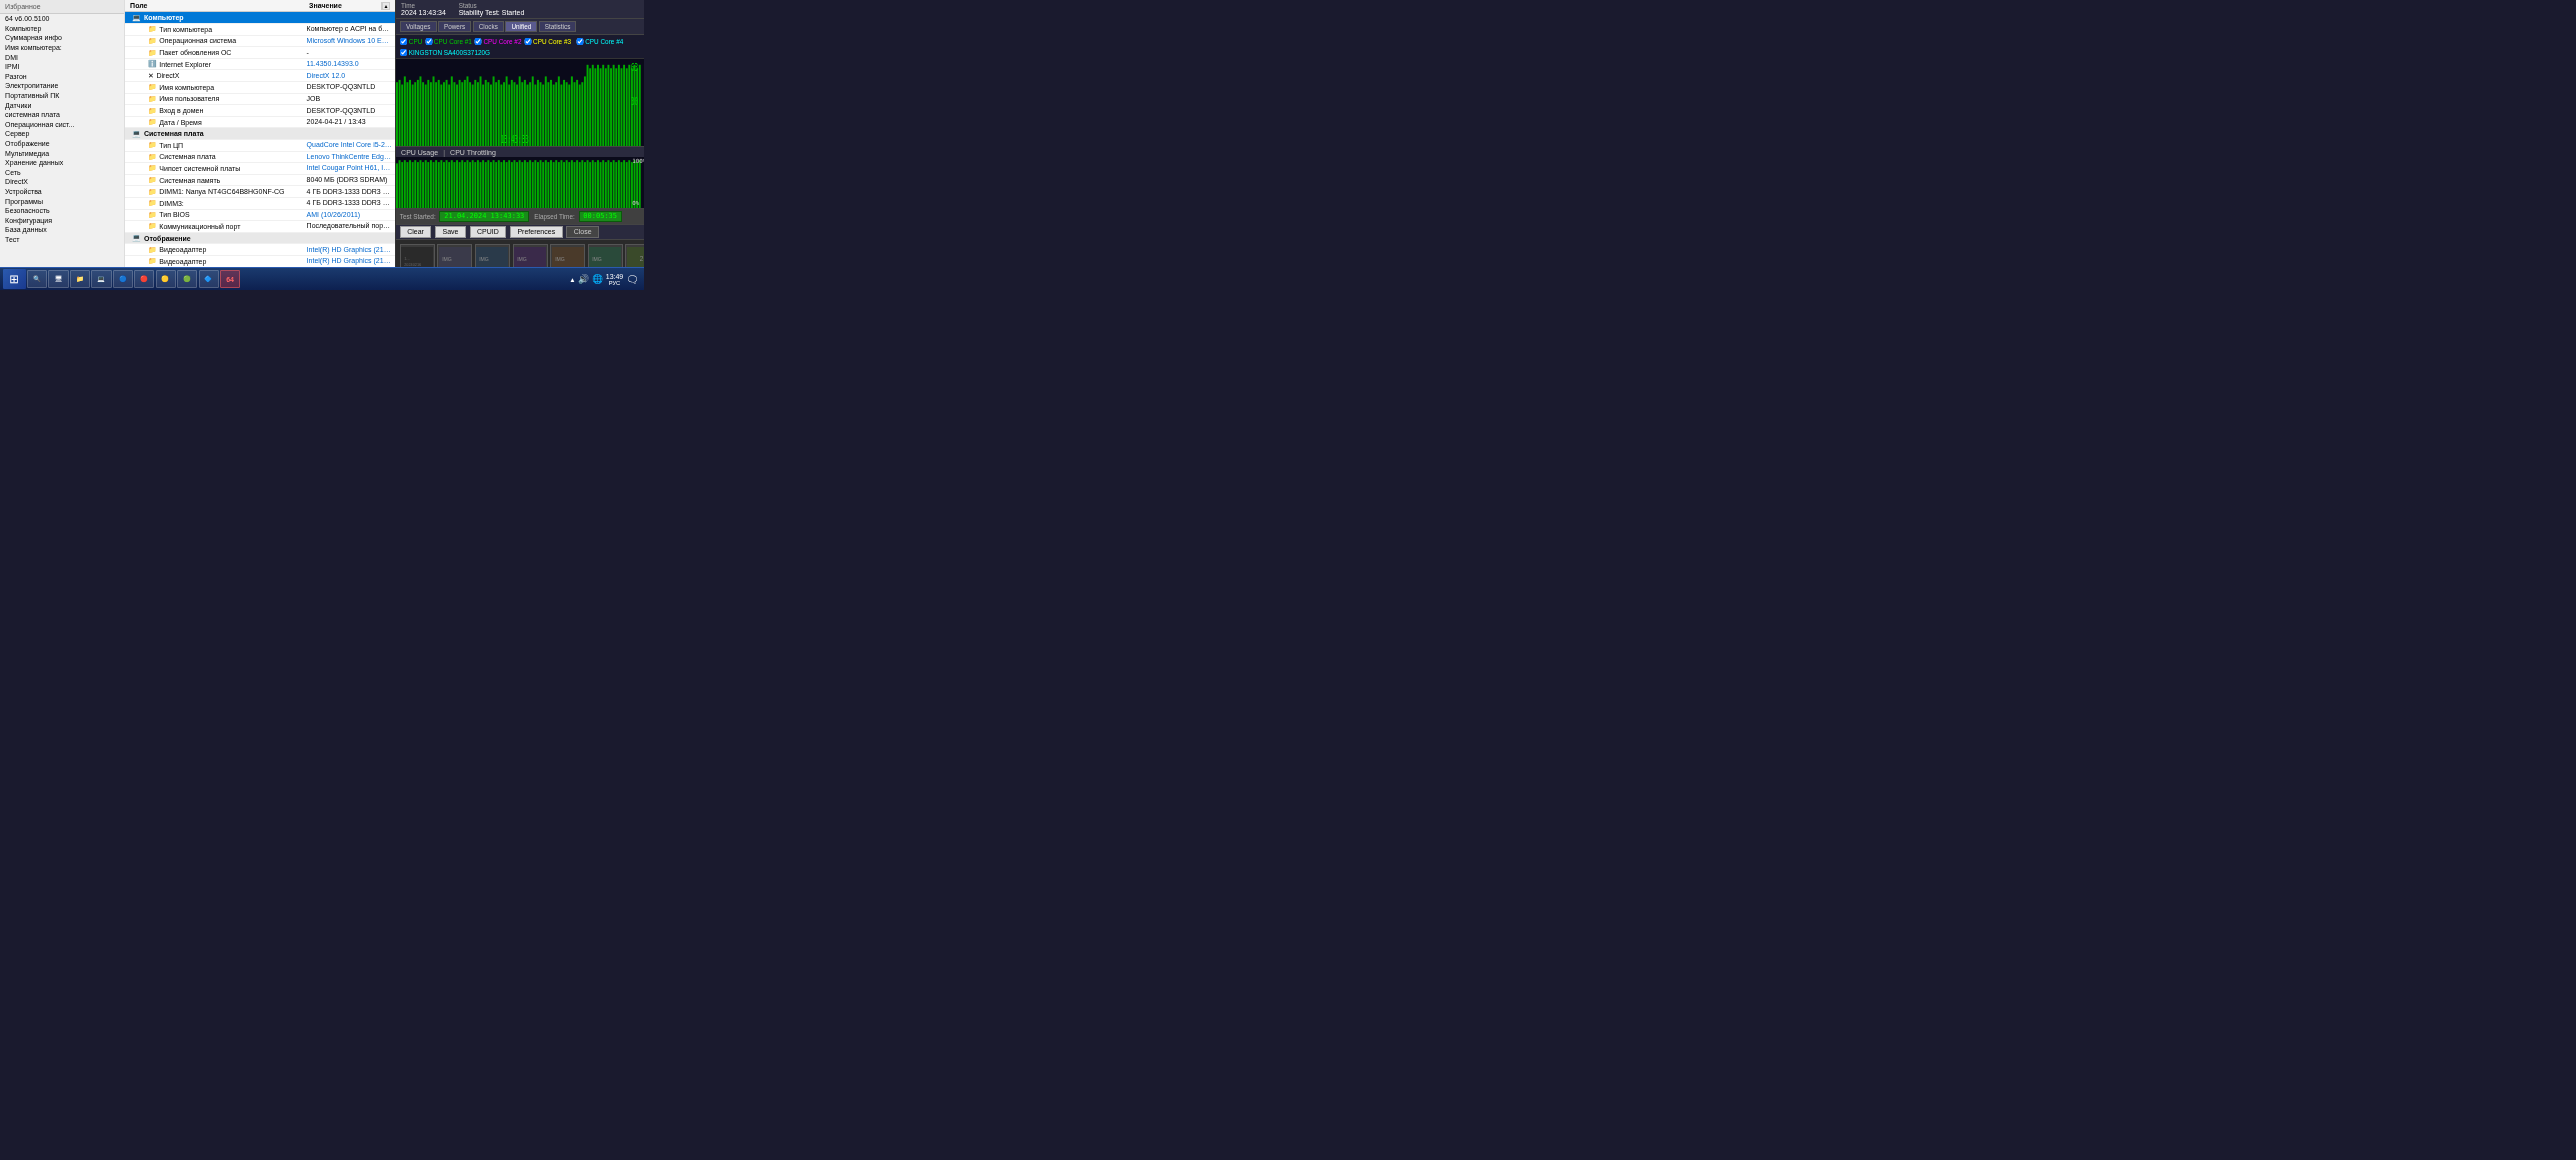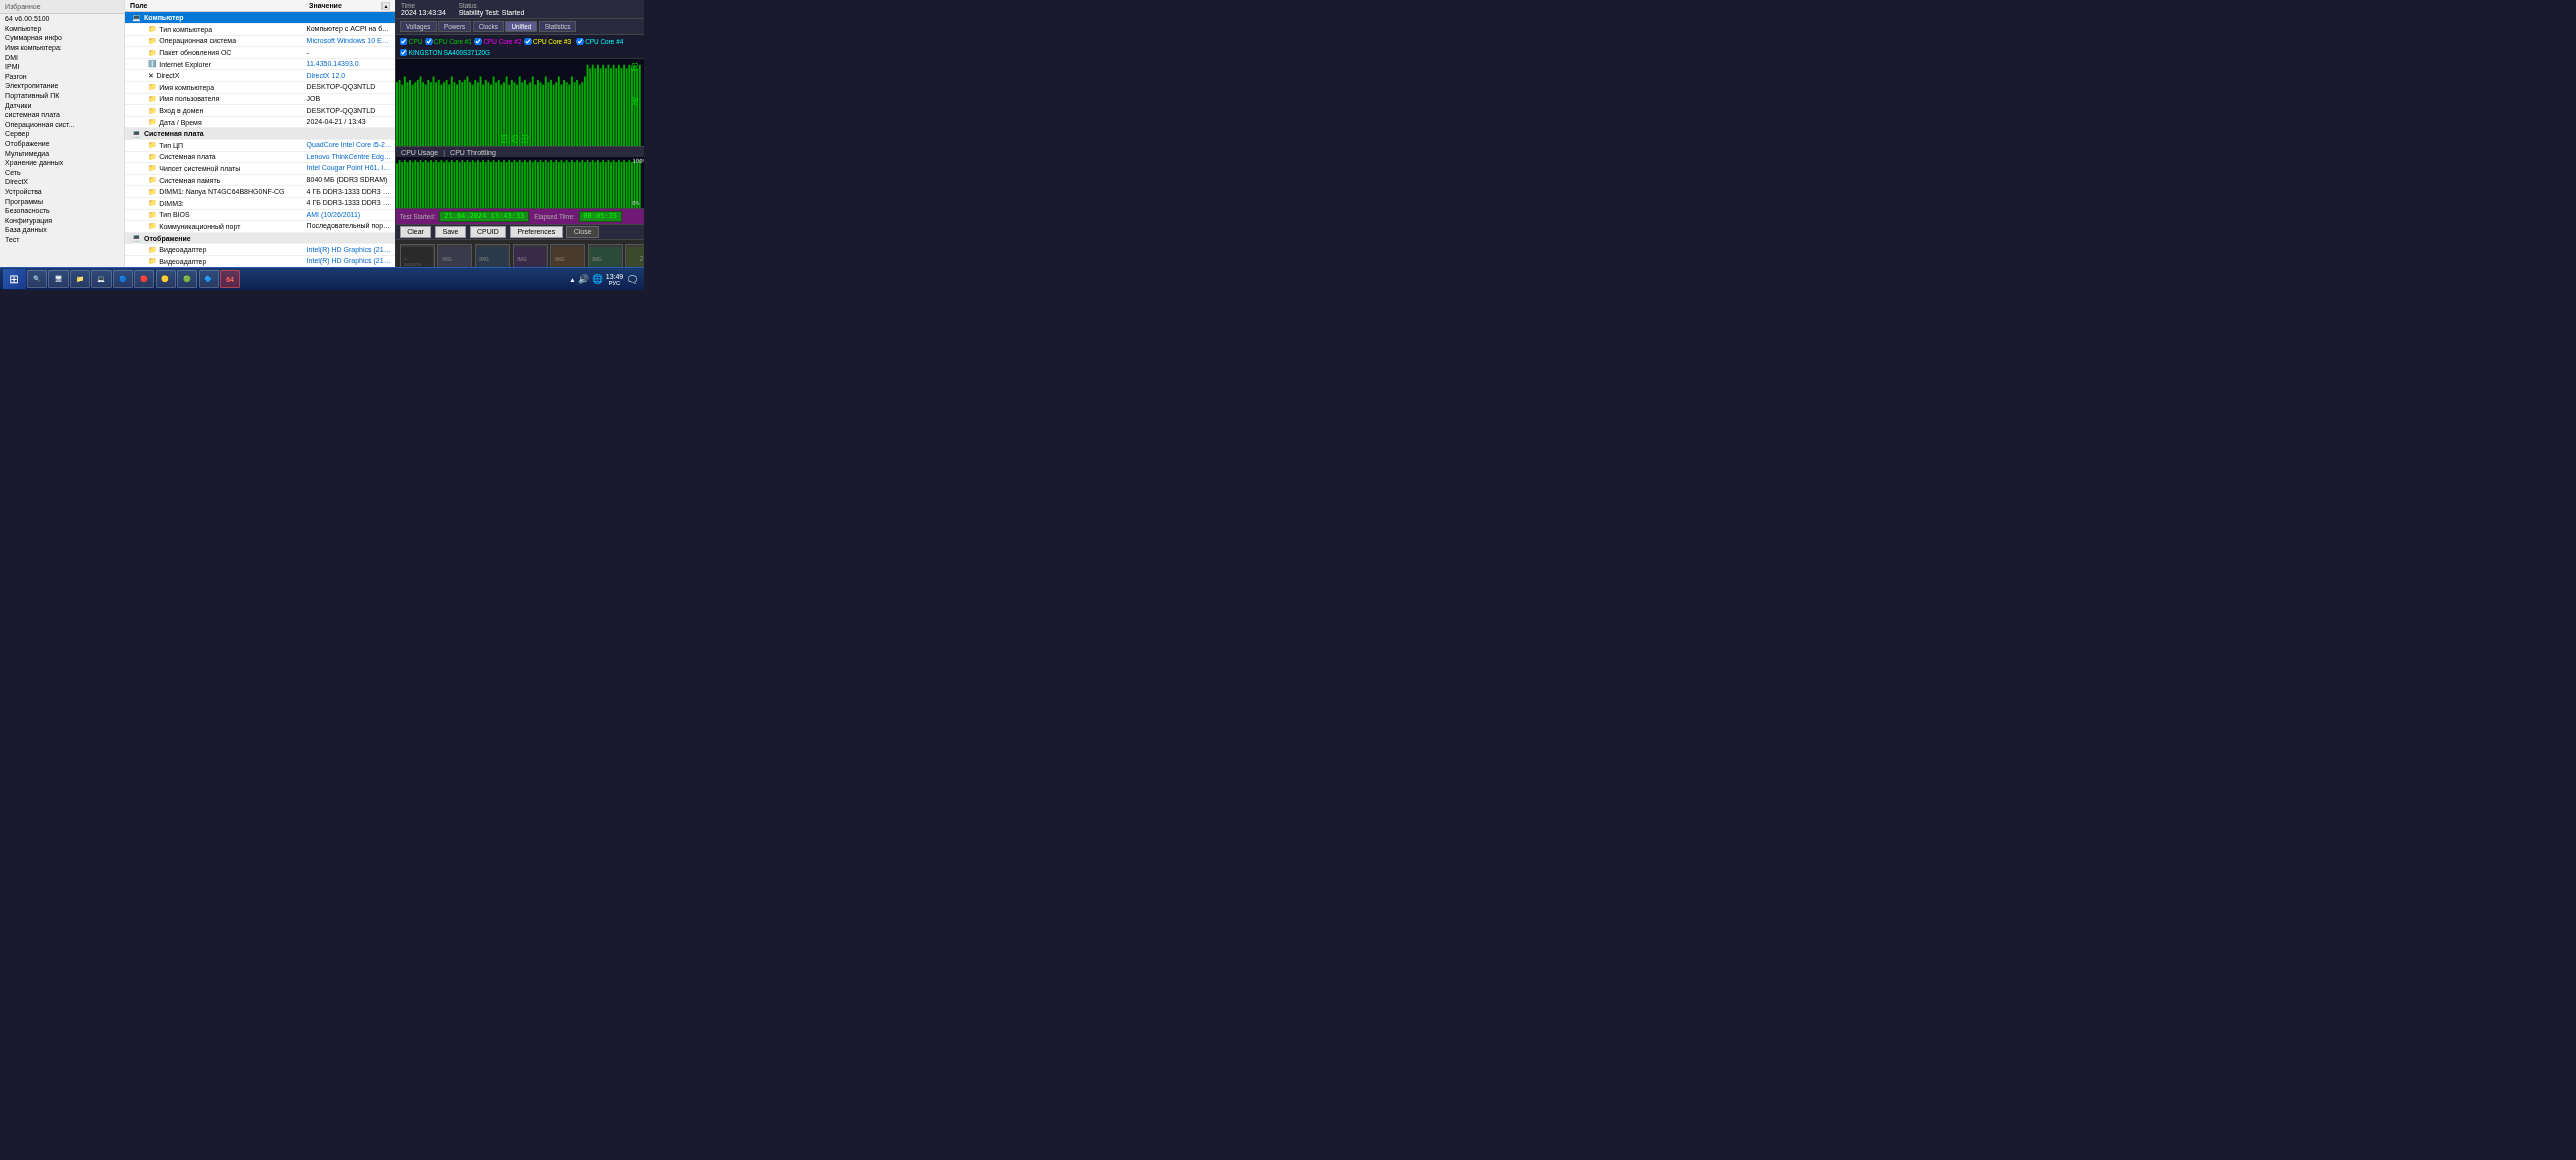--- a/index.html
+++ b/index.html
@@ -244,21 +244,21 @@
     }
 
     .usage-graph {
       height: 51px;
       background: #0a0a1a;
       position: relative;
     }
 
     
     .bottom-controls {
-      background: #701a75;
+      background: #404040;
       padding: 1.9px 3.8px;
       display: flex;
       align-items: center;
       gap: 5.1px;
       border-top: 0.6px solid #444;
       flex-wrap: wrap;
     }
 
     .time-info {
       display: flex;
@@ -721,21 +721,21 @@
       <label class="cpu-check core4">
         <input type="checkbox" checked="" style=""> 
           <span style="color:#00ffff">CPU Core #4</span>
       </label>
       <label class="cpu-check kingston">
         <input type="checkbox" checked="" style=""> 
           <span style="color:#00ffff">KINGSTON SA400S37120G</span>
       </label>
     </div>
 
-    <div class="graph-area" style="height: 48px; font-style: italic;">
+    <div class="graph-area" style="height: 48px;">
       <svg width="100%" height="100%" viewBox="0 0 380 75" preserveAspectRatio="none" style="font-size:12px">
         <rect width="380" height="75" fill="#0a0a1a"></rect>
 
         <g id="clock-bars" fill="#00aa00">
           <rect x="0" y="20" width="3" height="55"></rect>
           <rect x="4" y="18" width="3" height="57"></rect>
           <rect x="8" y="22" width="3" height="53"></rect>
           <rect x="12" y="15" width="3" height="60"></rect>
           <rect x="16" y="20" width="3" height="55"></rect>
           <rect x="20" y="18" width="3" height="57"></rect>

